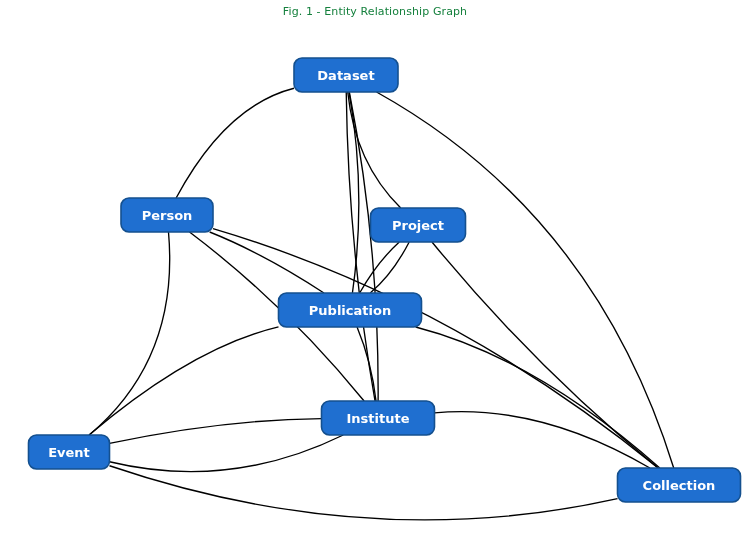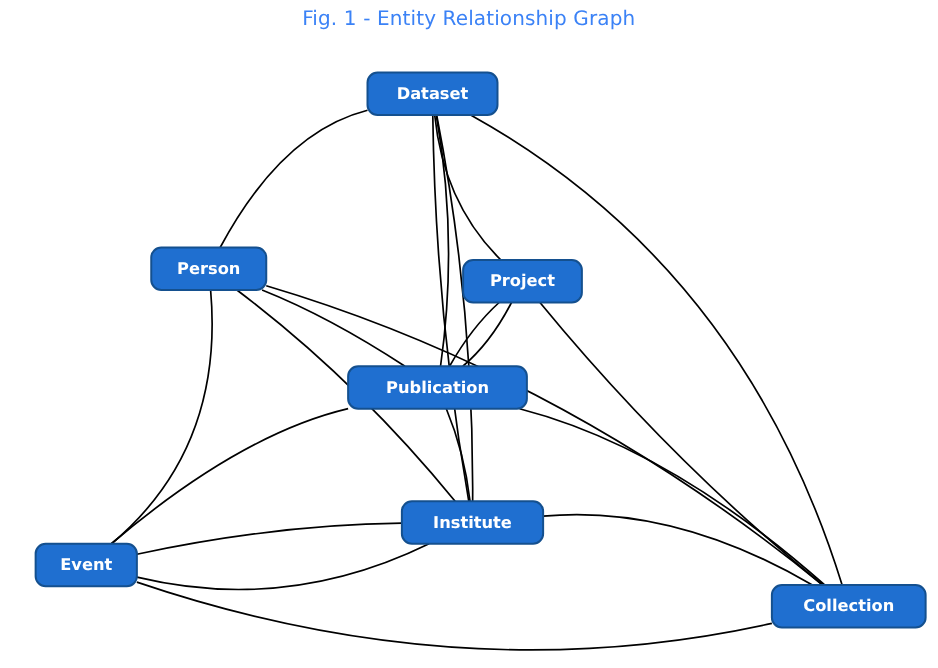--- a/index.html
+++ b/index.html
@@ -18,22 +18,22 @@
     position: relative;
     width: 750px;
     height: 534px;
   }
   #figure-title {
     position: absolute;
     top: 5px;
     left: 0;
     width: 750px;
     text-align: center;
-    font-size: 16px;
-    color: #3b82f6;
+    font-size: 11px;
+    color: #15803d;
     font-family: "DejaVu Sans", sans-serif;
     letter-spacing: 0.1px;
   }
   svg#graph {
     position: absolute;
     top: 0;
     left: 0;
     width: 750px;
     height: 534px;
   }

